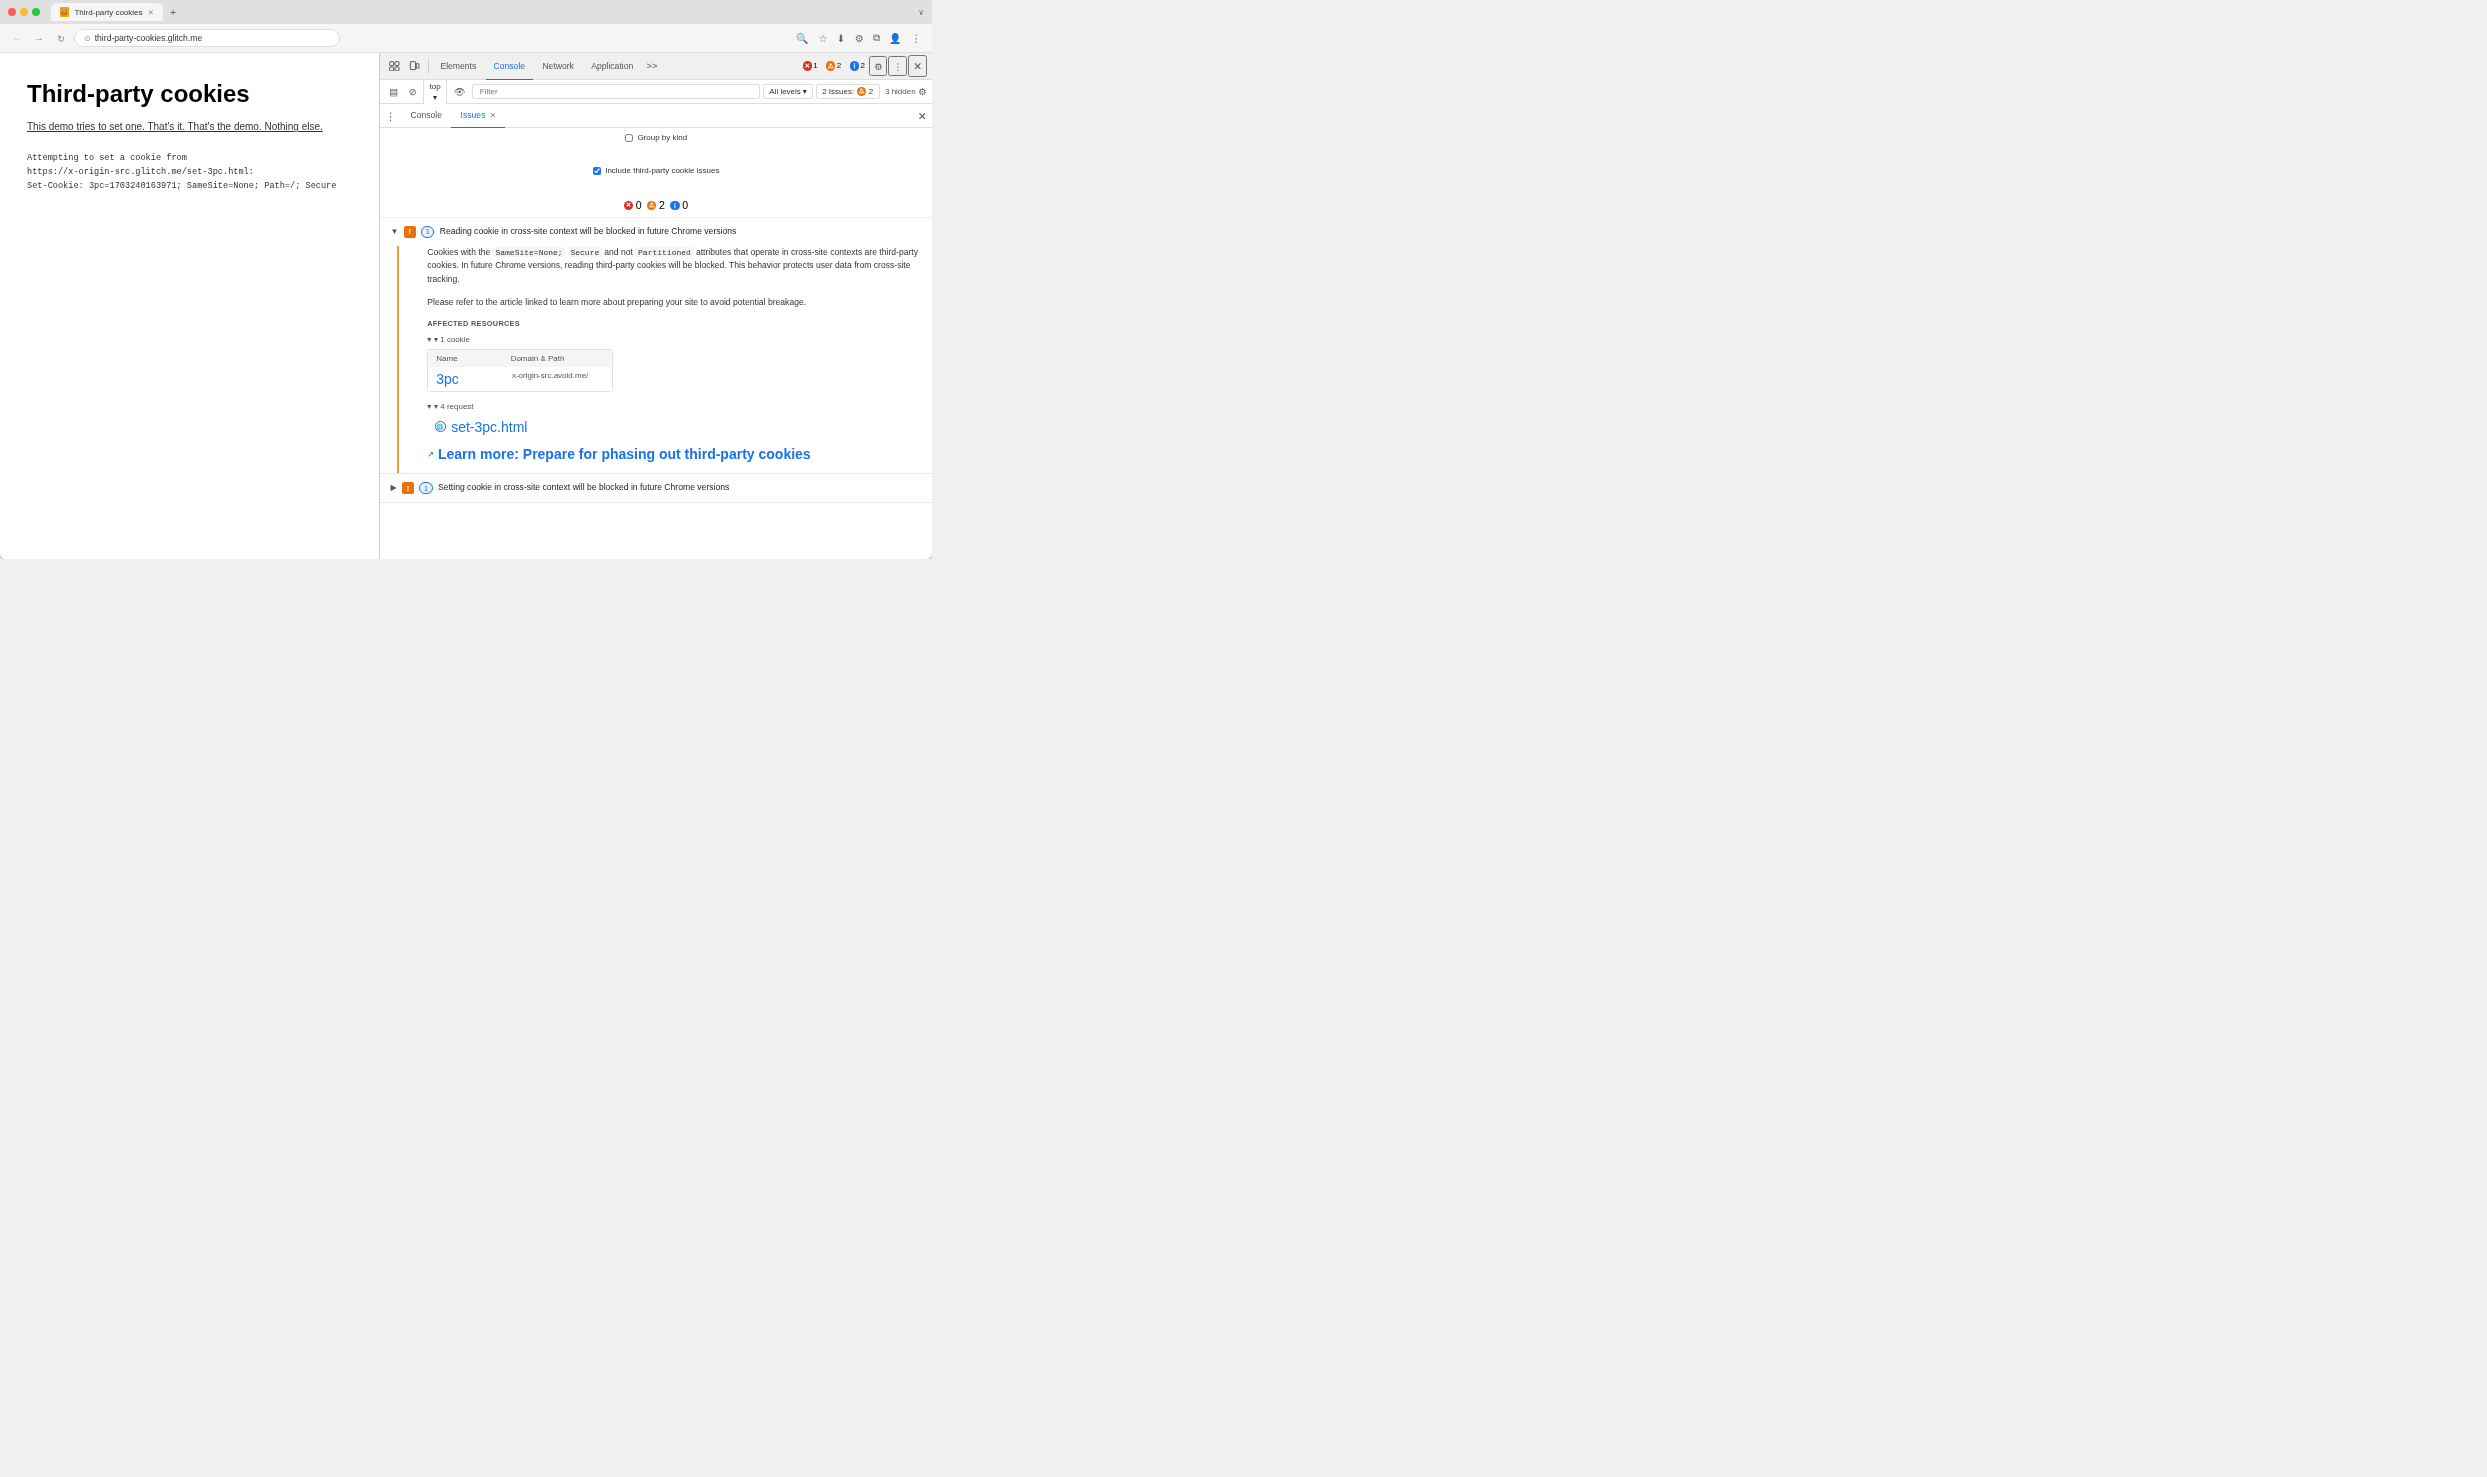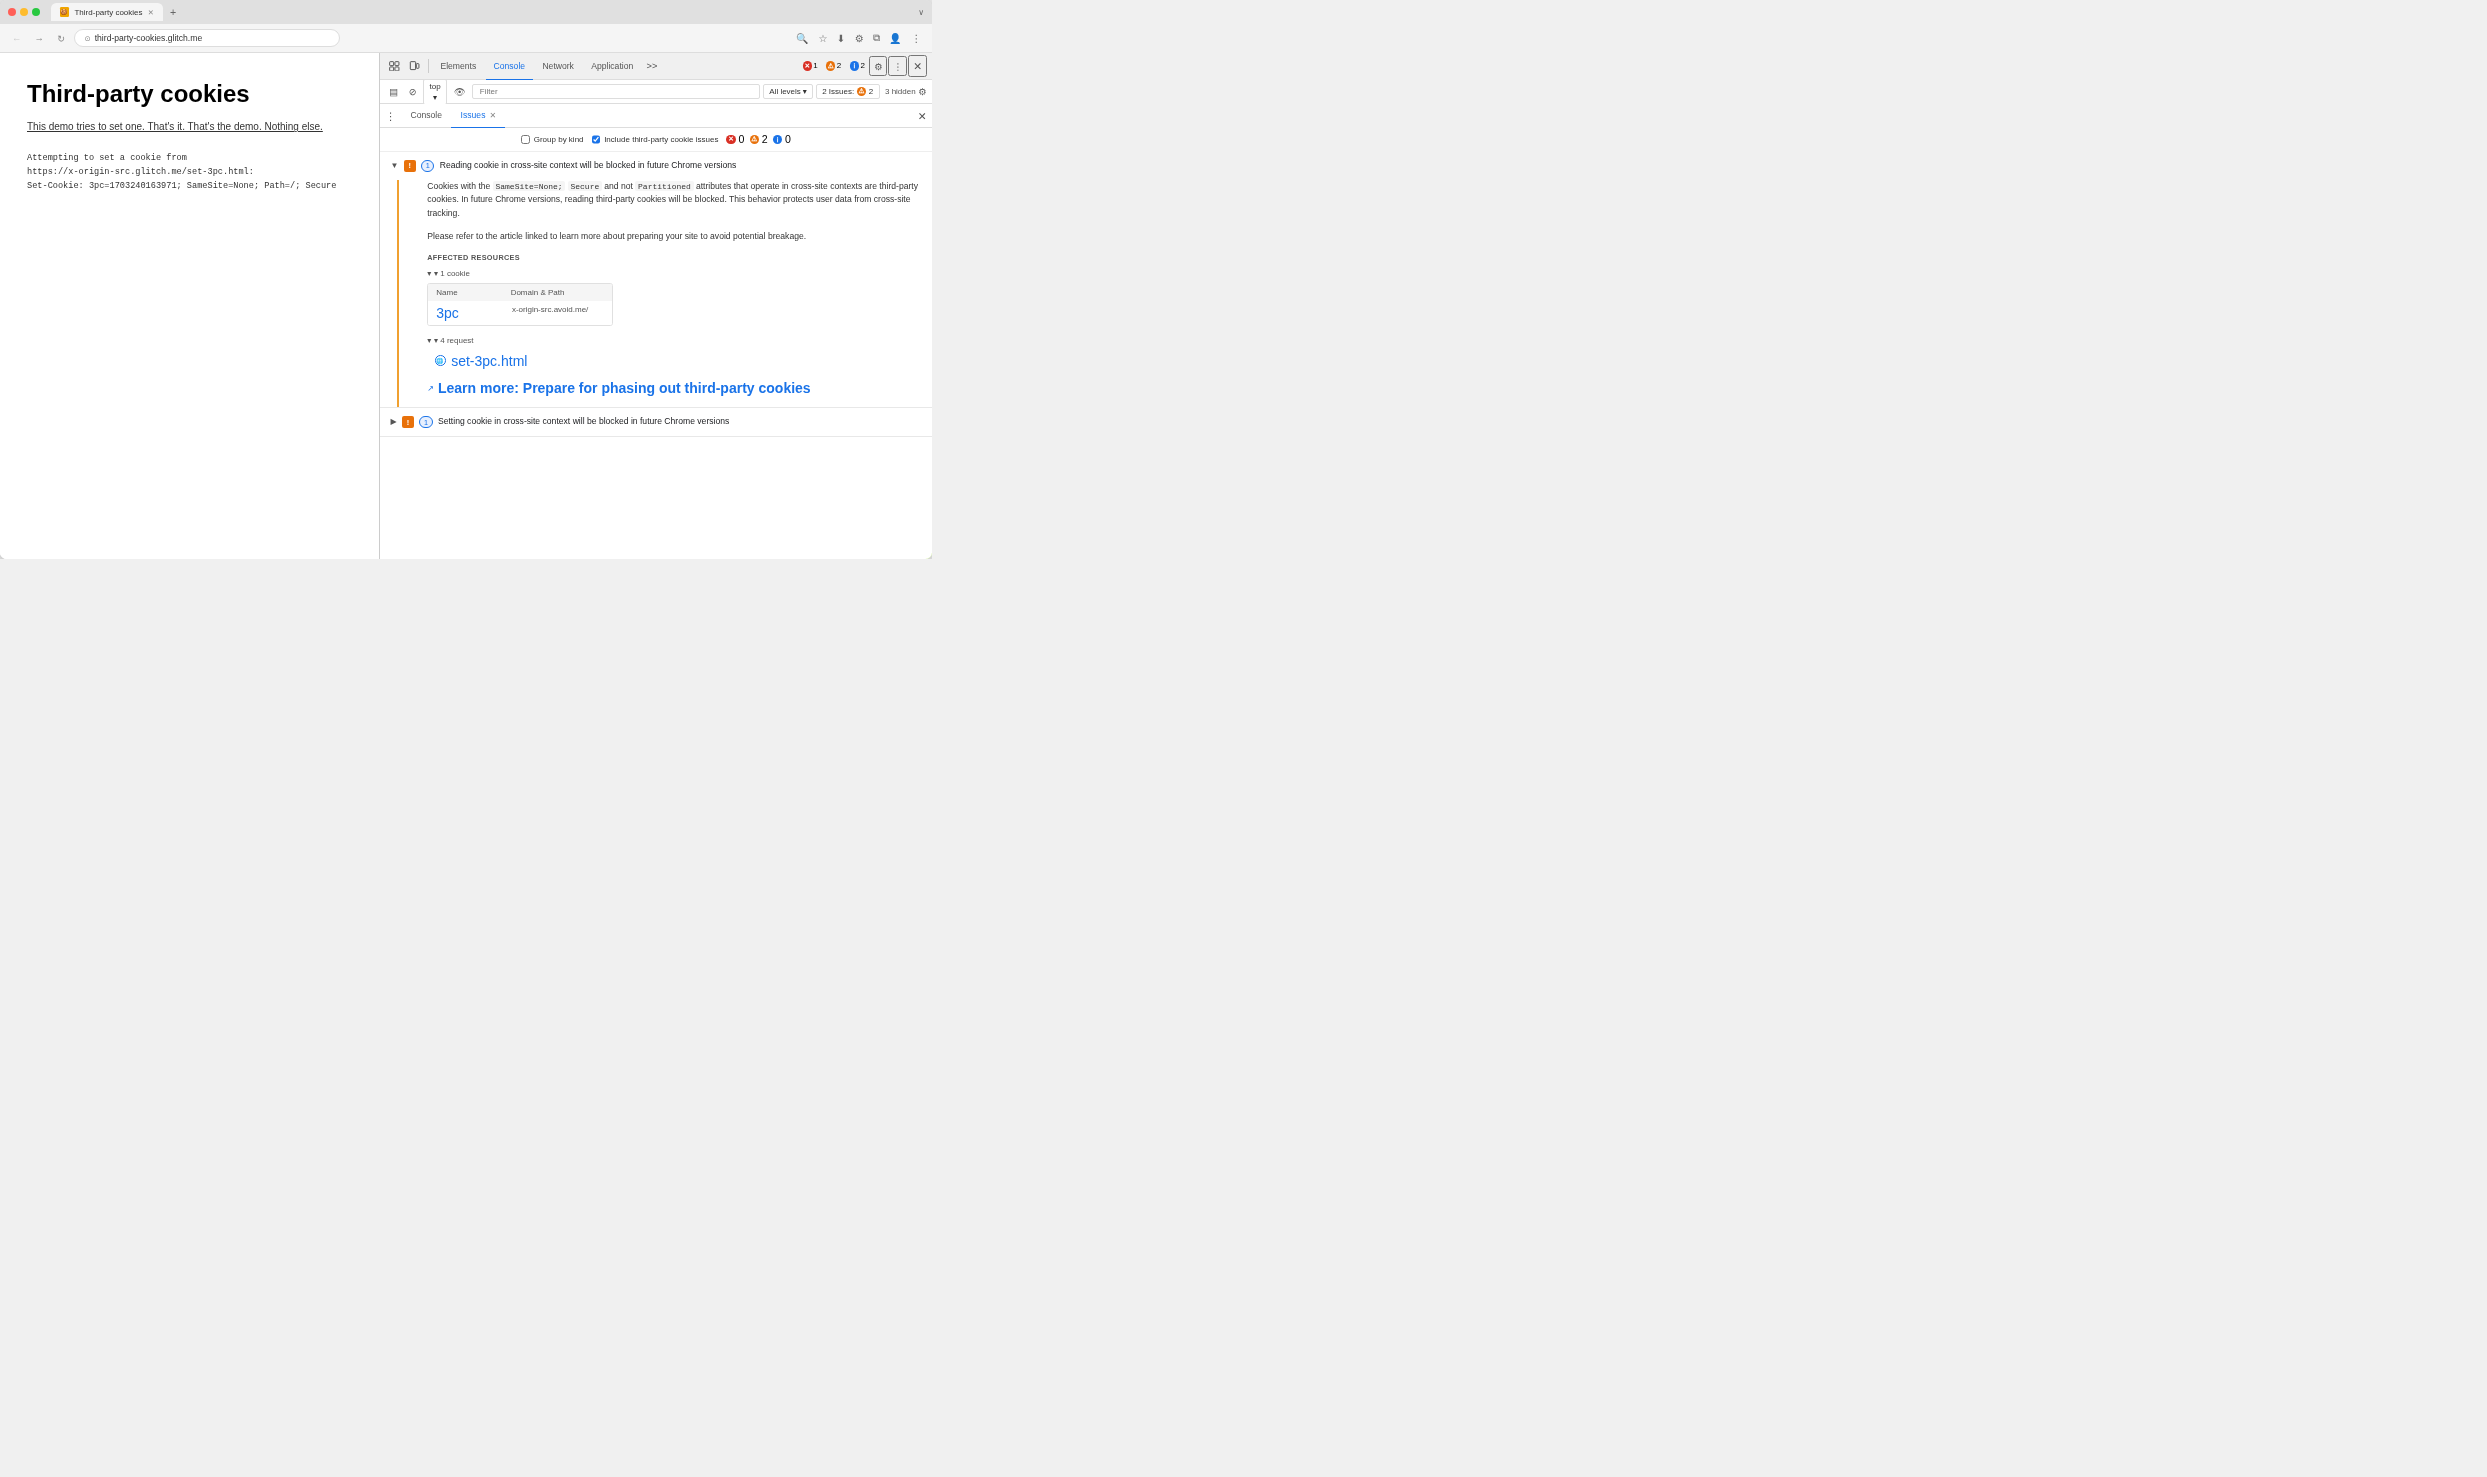--- a/index.html
+++ b/index.html
@@ -73,21 +73,21 @@
     
     .issues-tabs { display: flex; align-items: center; background: #fff; border-bottom: 0.7px solid #ddd; padding: 0 5.3px; height: 24px; }
     .issues-menu-btn { color: #555; font-size: 10.6px; cursor: pointer; margin-right: 5.3px; }
     .it-tab { padding: 0 9.3px; height: 24px; display: flex; align-items: center; font-size: 8.6px; color: #555; cursor: pointer; border-bottom: 1.3px solid transparent; gap: 4px; }
     .it-tab.active { color: #1a73e8; border-bottom-color: #1a73e8; }
     .it-tab-close { font-size: 8px; color: #888; cursor: pointer; }
     .issues-close { margin-left: auto; color: #555; font-size: 10.6px; cursor: pointer; }
 
     
     .issues-content { flex: 1; overflow-y: auto; background: #fff; }
-    .issues-toolbar { display: flex; align-items: center; justify-content: center; padding: 5.3px 10.6px; gap: 8px; border-bottom: 0.7px solid #eee; }
+    .issues-toolbar { display: flex; align-items: center; justify-content: center; padding: 5.3px 10.6px; gap: 24px; border-bottom: 0.7px solid #eee; flex-direction: column; }
     .it-checkbox-group { display: flex; align-items: center; gap: 4px; font-size: 8px; color: #333; }
     .it-checkbox { width: 8.6px; height: 8.6px; accent-color: #1a73e8; cursor: pointer; }
     .it-count-group { display: flex; align-items: center; gap: 2.7px; }
 
     
     .issue-item { border-bottom: 0.7px solid #e8e8e8; }
     .issue-header { display: flex; align-items: flex-start; padding: 8px 10.6px; cursor: pointer; gap: 5.3px; }
     .issue-toggle { color: #555; font-size: 8px; margin-top: 1.3px; }
     .issue-warn-badge { background: #e8710a; color: white; width: 12px; height: 12px; border-radius: 2px; display: flex; align-items: center; justify-content: center; font-size: 7.3px; font-weight: bold; flex-shrink: 0; }
     .issue-count-badge { background: #e8f0fe; color: #1a73e8; border: 0.7px solid #1a73e8; width: 13.3px; height: 12px; border-radius: 6.7px; display: flex; align-items: center; justify-content: center; font-size: 7.3px; flex-shrink: 0; }

